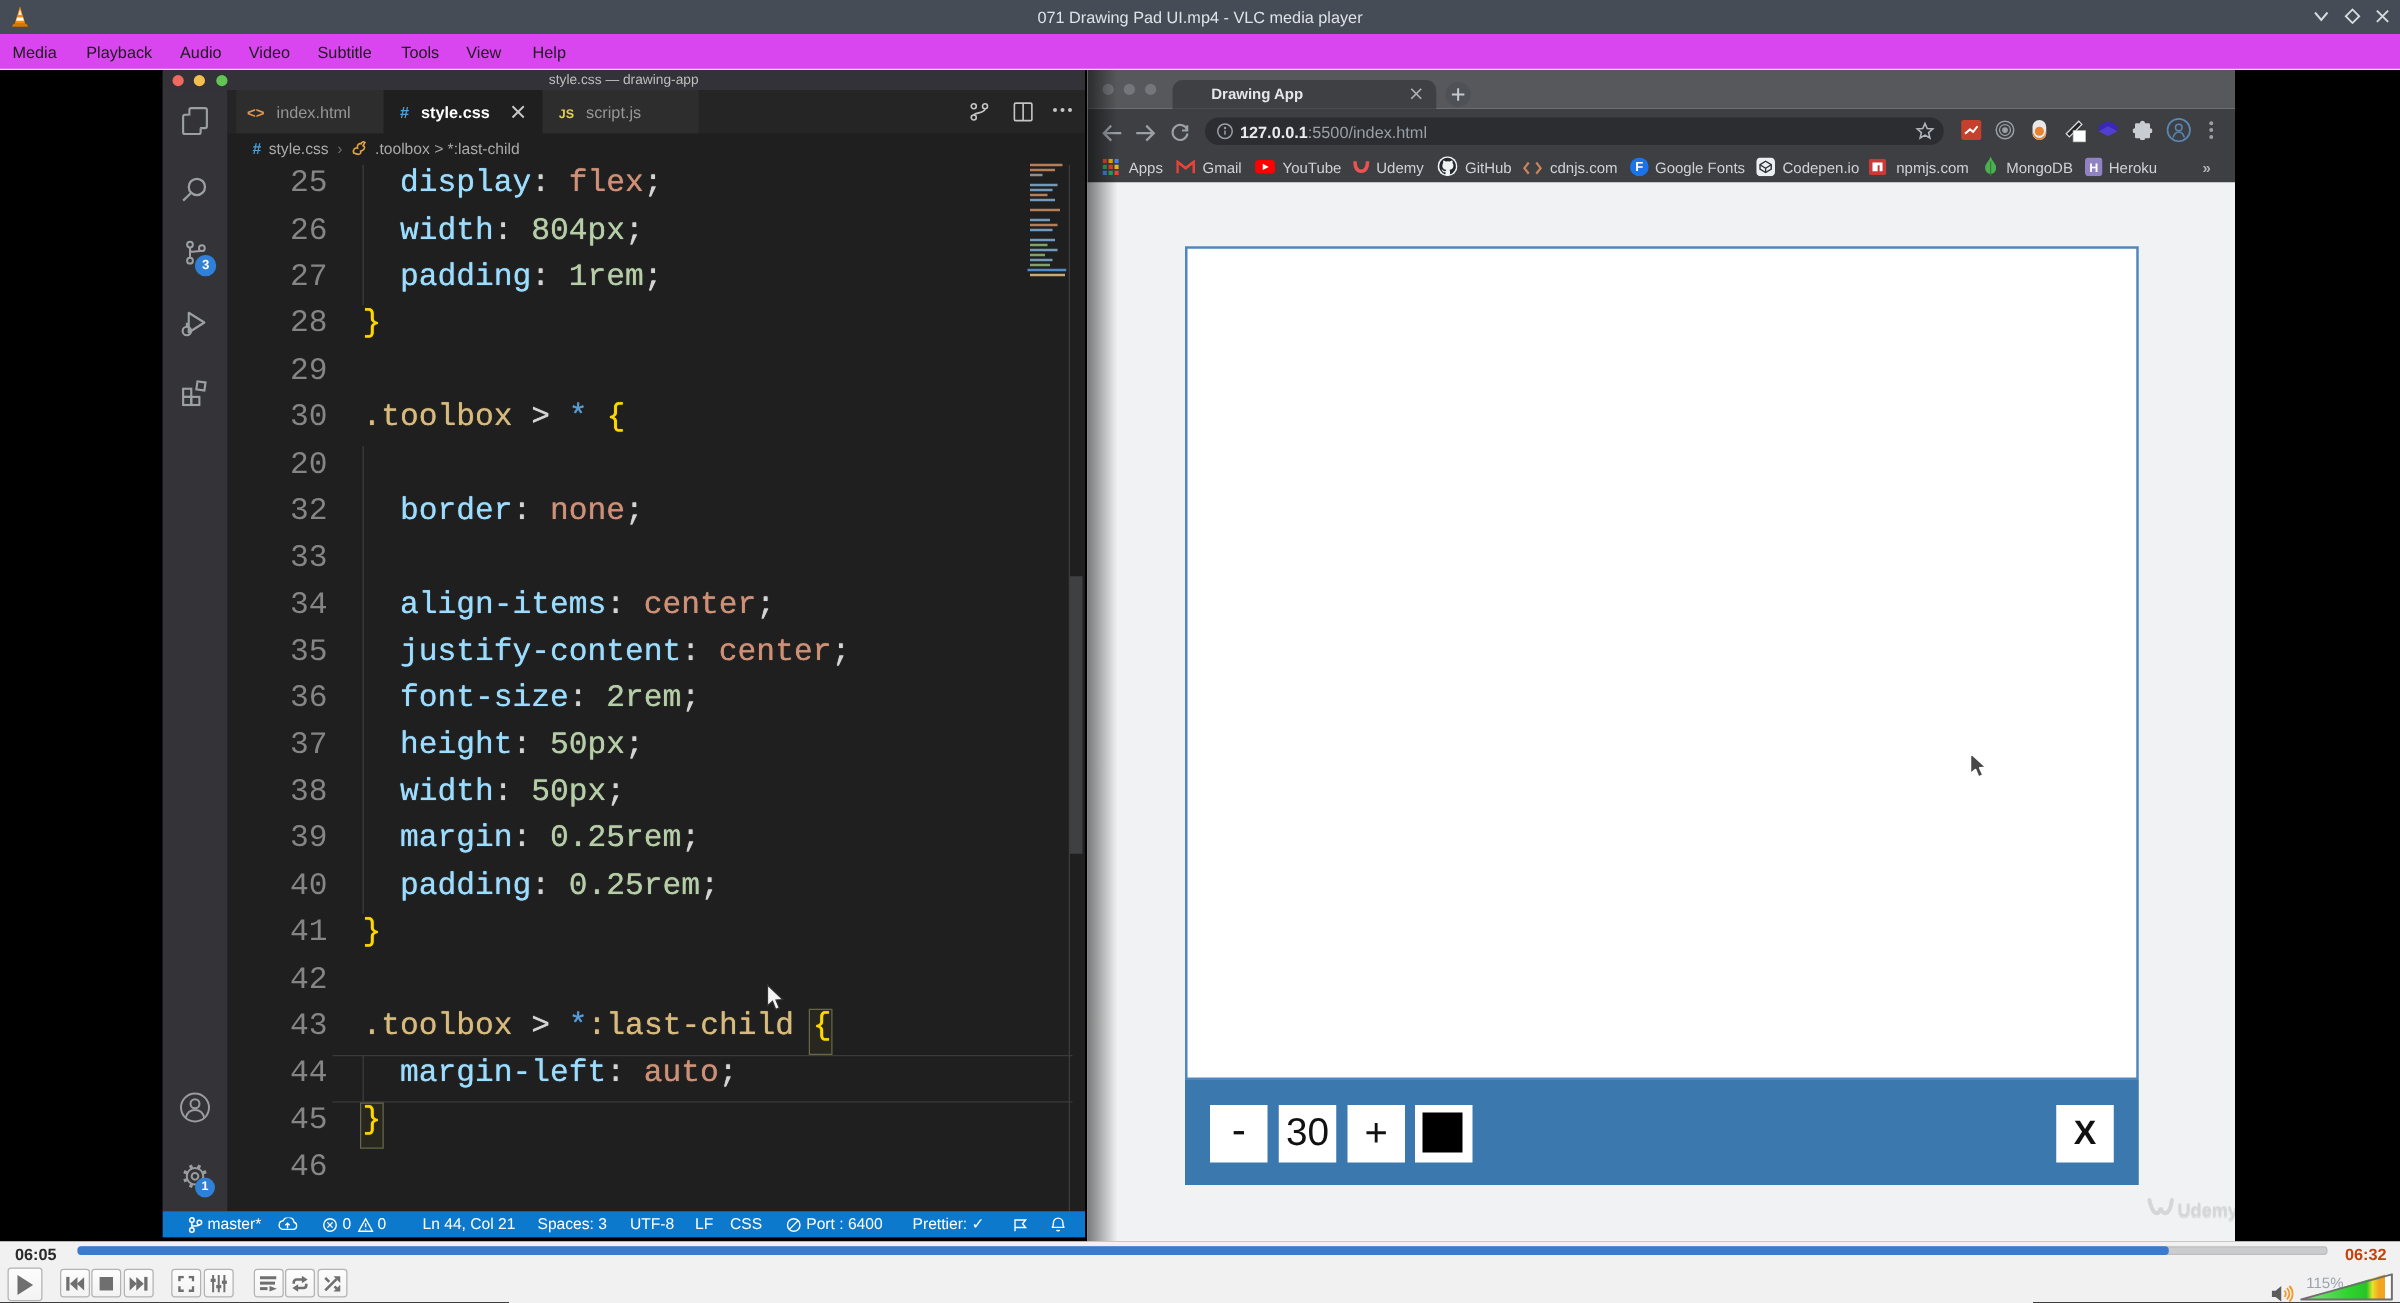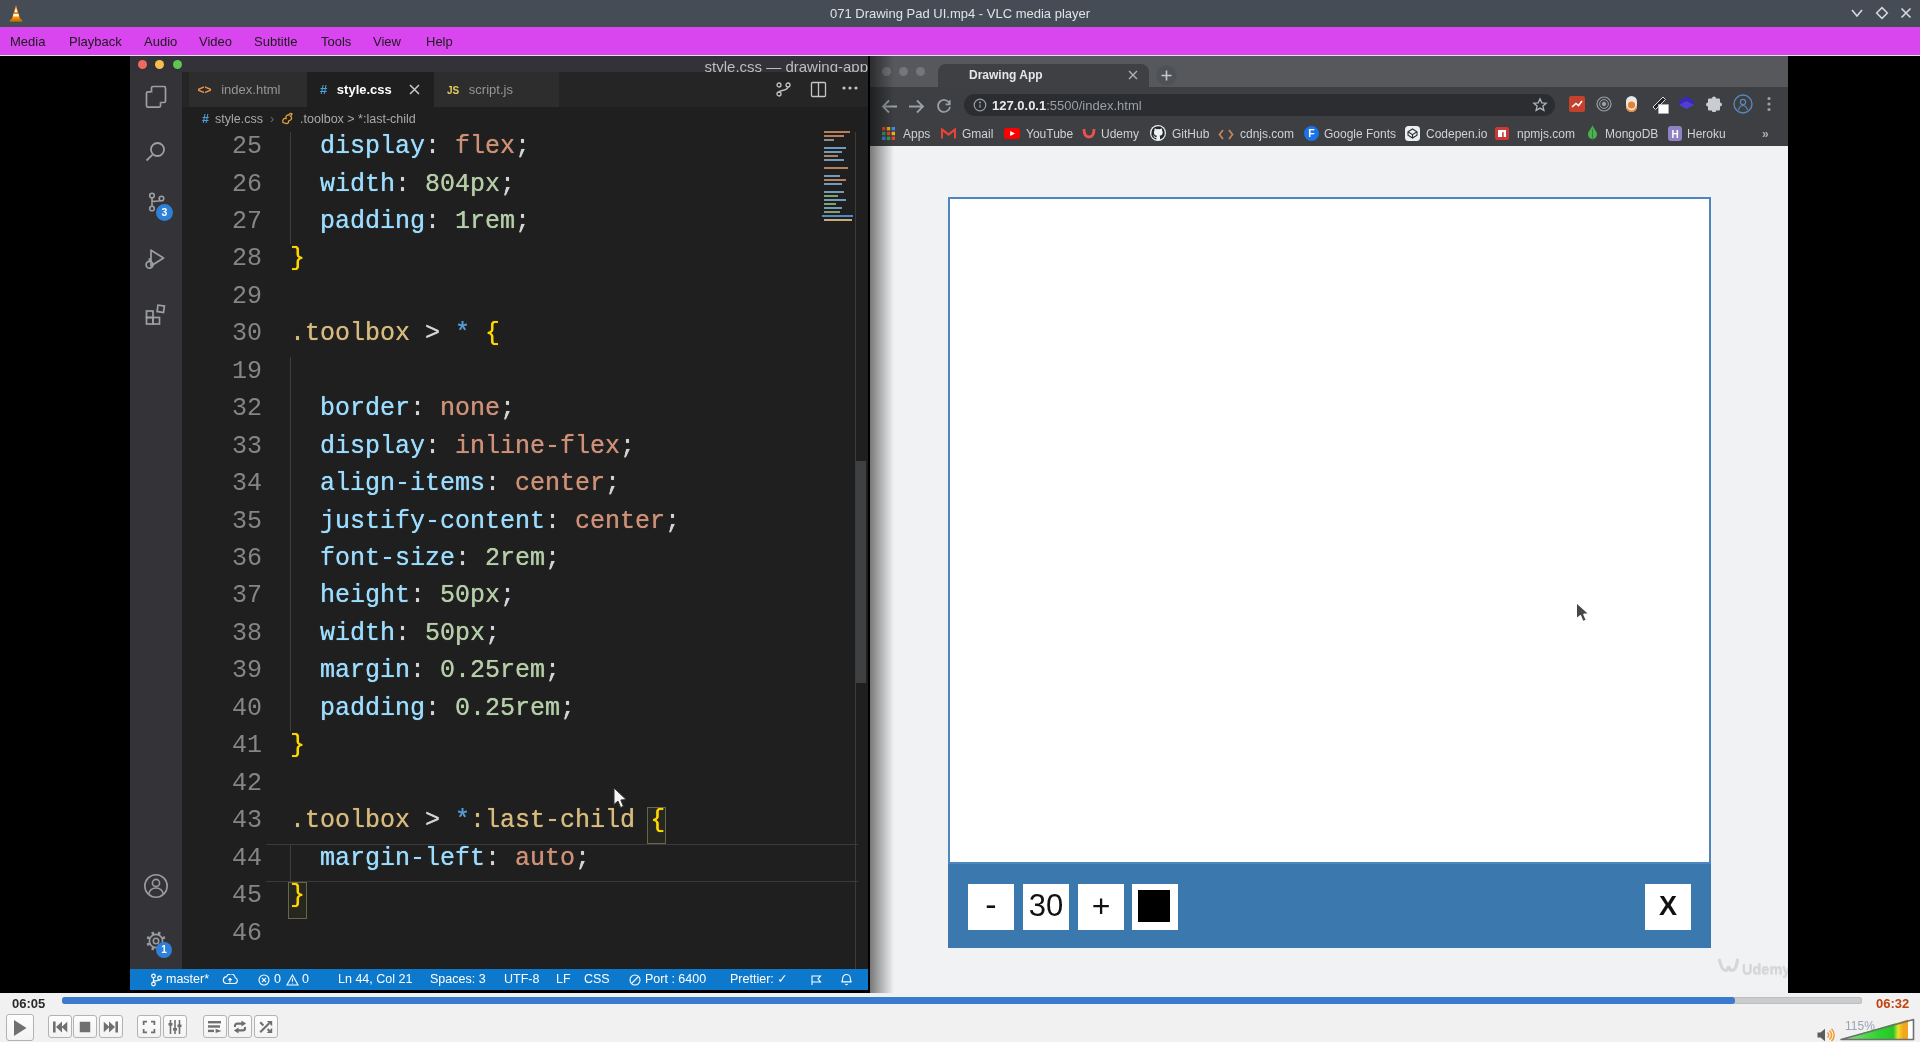--- a/index.html
+++ b/index.html
@@ -13,21 +13,21 @@
 #bottom{position:absolute;left:0;top:993px;width:1920px;height:49px;background:#f1f1f2}
 #t1{position:absolute;left:12px;top:3px;font-size:13px;font-weight:bold;color:#2a2a2a}
 #t2{position:absolute;left:1876px;top:3px;font-size:13px;font-weight:bold;color:#c2410c}
 #track{position:absolute;left:62px;top:4px;width:1800px;height:7px;background:#cbcccd;border-radius:3px;box-shadow:inset 0 0 0 1px #bdbebf}
 #trackfill{position:absolute;left:0;top:0;width:1673px;height:7px;background:#3a7bd0;border-radius:3px}
 .vbtn{position:absolute;background:linear-gradient(#fdfdfd,#f3f3f3);border:1px solid #b3b3b3;border-radius:3px}
 .vbtn svg{position:absolute;left:50%;top:50%;transform:translate(-50%,-50%)}
 
 #vscode{position:absolute;left:130px;top:0;width:738px;height:934px;background:#1f1f1f;overflow:hidden}
 #vs-title{position:absolute;left:0;top:0;width:738px;height:16px;background:#323238}
-#vs-title .t{position:absolute;left:0;right:0;top:2px;text-align:right;font-size:15px;color:#bebebe}
+#vs-title .t{position:absolute;left:0;right:0;top:2px;text-align:center;font-size:11px;color:#bebebe}
 .tl{position:absolute;top:4px;width:9px;height:9px;border-radius:50%}
 #vs-activity{position:absolute;left:0;top:16px;width:52px;height:897px;background:#333338}
 #vs-tabs{position:absolute;left:52px;top:16px;width:686px;height:35px;background:#252526}
 .vtab{position:absolute;top:0;height:35px;font-size:13px;line-height:35px;color:#969696}
 #vs-crumbs{position:absolute;left:52px;top:51px;width:686px;height:25px;background:#1f1f1f;font-size:12.5px;color:#a9a9a9;line-height:25px}
 #vs-code{position:absolute;left:52px;top:76px;width:686px;height:837px;background:#1f1f1f;font-family:"Liberation Mono",monospace;font-size:25px}
 #vs-status{position:absolute;left:0;top:913px;width:738px;height:21px;background:#0d79cd;color:#fff;font-size:12.5px;line-height:21px}
 .ln{position:absolute;width:80px;text-align:right;color:#858585}
 .cl{position:absolute;left:108px;white-space:pre;color:#d4d4d4;text-shadow:0 0 0.7px currentColor}
 
@@ -200,25 +200,24 @@
       <div class="cl" style="top:0.0px">  <span style="color:#9cdcfe">display</span><span style="color:#d4d4d4">:</span> <span style="color:#ce9178">flex</span><span style="color:#d4d4d4">;</span></div>
       <div class="ln" style="top:37.5px">26</div>
       <div class="cl" style="top:37.5px">  <span style="color:#9cdcfe">width</span><span style="color:#d4d4d4">:</span> <span style="color:#b5cea8">804px</span><span style="color:#d4d4d4">;</span></div>
       <div class="ln" style="top:74.9px">27</div>
       <div class="cl" style="top:74.9px">  <span style="color:#9cdcfe">padding</span><span style="color:#d4d4d4">:</span> <span style="color:#b5cea8">1rem</span><span style="color:#d4d4d4">;</span></div>
       <div class="ln" style="top:112.4px">28</div>
       <div class="cl" style="top:112.4px"><span style="color:#ffd700">}</span></div>
       <div class="ln" style="top:149.8px">29</div>
       <div class="ln" style="top:187.2px">30</div>
       <div class="cl" style="top:187.2px"><span style="color:#d7ba7d">.toolbox</span> <span style="color:#d4d4d4">&gt;</span> <span style="color:#569cd6">*</span> <span style="color:#ffd700">{</span></div>
-      <div class="ln" style="top:224.7px">19</div>
+      <div class="ln" style="top:224.7px">20</div>
       <div class="ln" style="top:262.2px">32</div>
       <div class="cl" style="top:262.2px">  <span style="color:#9cdcfe">border</span><span style="color:#d4d4d4">:</span> <span style="color:#ce9178">none</span><span style="color:#d4d4d4">;</span></div>
       <div class="ln" style="top:299.6px">33</div>
-      <div class="cl" style="top:299.6px">  <span style="color:#9cdcfe">display</span><span style="color:#d4d4d4">:</span> <span style="color:#ce9178">inline-flex</span><span style="color:#d4d4d4">;</span></div>
       <div class="ln" style="top:337.1px">34</div>
       <div class="cl" style="top:337.1px">  <span style="color:#9cdcfe">align-items</span><span style="color:#d4d4d4">:</span> <span style="color:#ce9178">center</span><span style="color:#d4d4d4">;</span></div>
       <div class="ln" style="top:374.5px">35</div>
       <div class="cl" style="top:374.5px">  <span style="color:#9cdcfe">justify-content</span><span style="color:#d4d4d4">:</span> <span style="color:#ce9178">center</span><span style="color:#d4d4d4">;</span></div>
       <div class="ln" style="top:412.0px">36</div>
       <div class="cl" style="top:412.0px">  <span style="color:#9cdcfe">font-size</span><span style="color:#d4d4d4">:</span> <span style="color:#b5cea8">2rem</span><span style="color:#d4d4d4">;</span></div>
       <div class="ln" style="top:449.4px">37</div>
       <div class="cl" style="top:449.4px">  <span style="color:#9cdcfe">height</span><span style="color:#d4d4d4">:</span> <span style="color:#b5cea8">50px</span><span style="color:#d4d4d4">;</span></div>
       <div class="ln" style="top:486.9px">38</div>
       <div class="cl" style="top:486.9px">  <span style="color:#9cdcfe">width</span><span style="color:#d4d4d4">:</span> <span style="color:#b5cea8">50px</span><span style="color:#d4d4d4">;</span></div>

